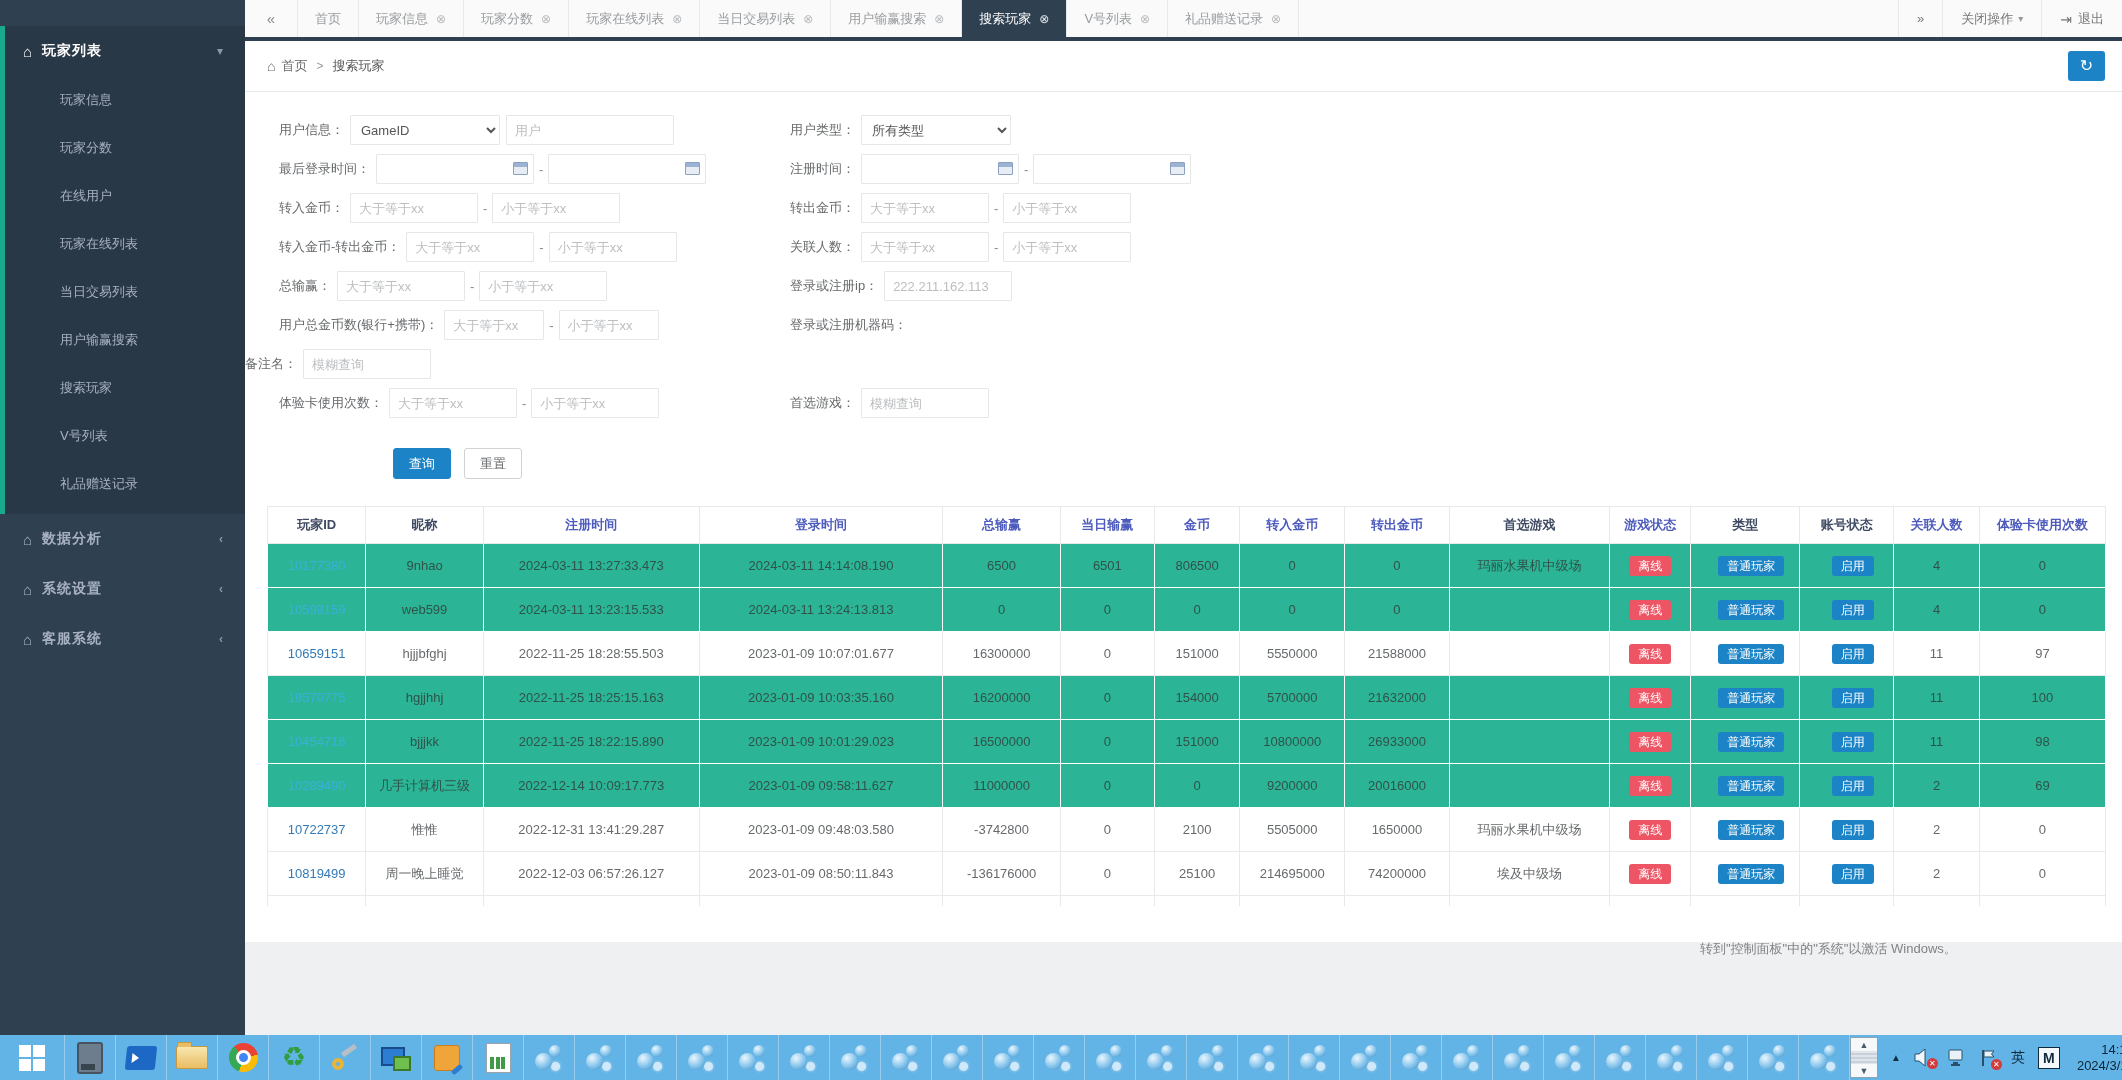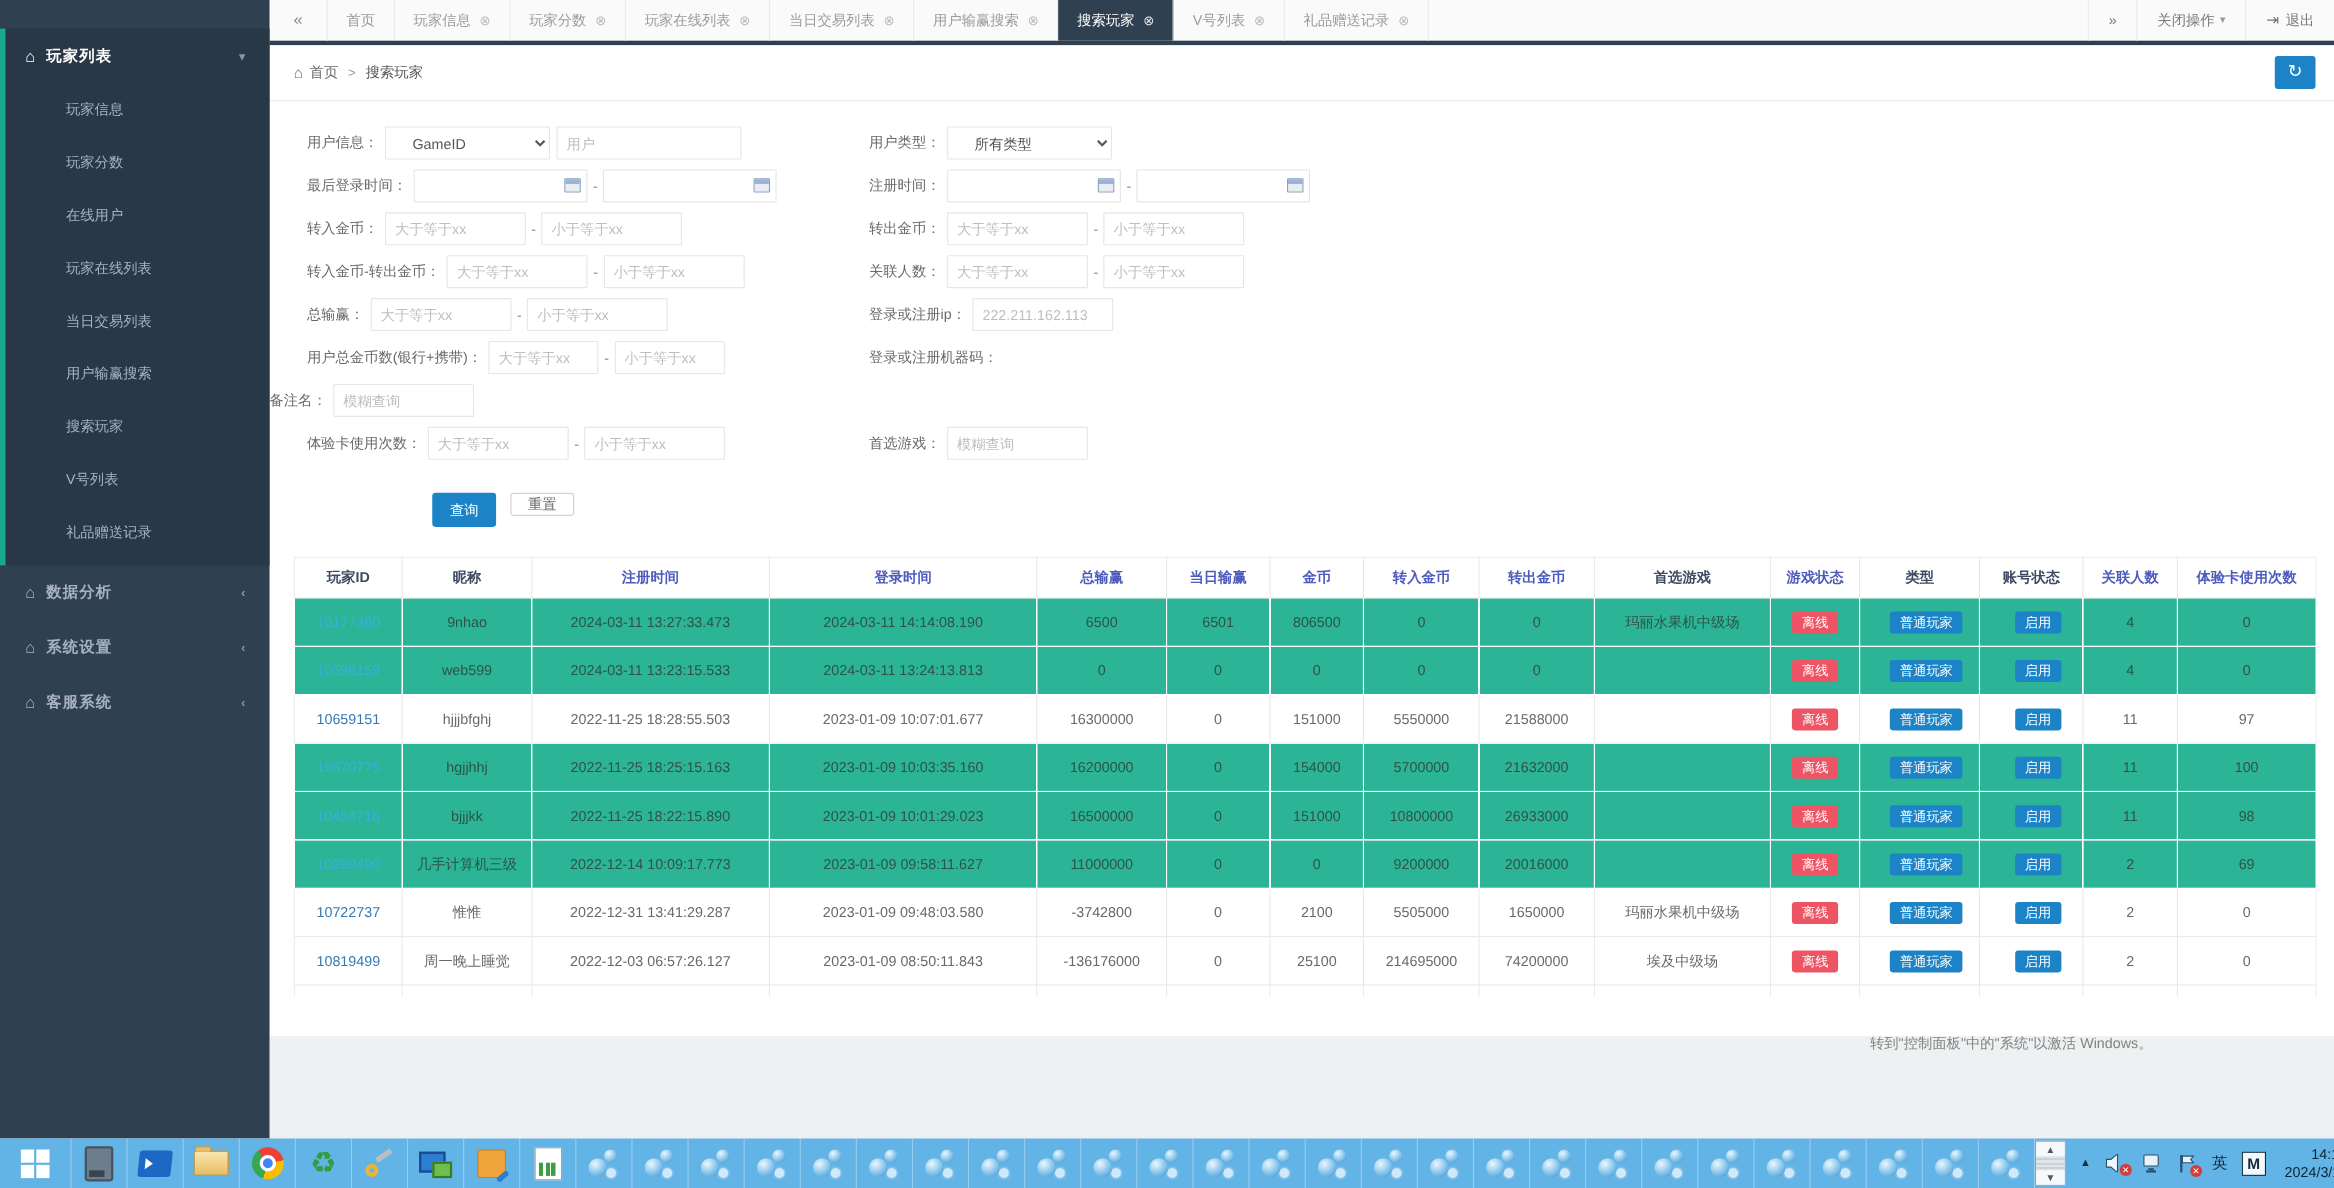--- a/index.html
+++ b/index.html
@@ -54,29 +54,29 @@
   .formgrid{padding-top:24px;}
   .frow{display:flex;margin-bottom:9px;}
   .frow.gap-lg{margin-top:0;}
   .fcell{display:flex;align-items:center;}
   .fcell.left{width:545px;padding-left:34px;box-sizing:border-box;}
   .fcell .flabel{color:#676a6c;margin-right:6px;white-space:nowrap;}
   .fi{height:30px;box-sizing:border-box;border:1px solid #e5e6e7;border-radius:1px;padding:0 8px;
       font-size:13px;color:#676a6c;font-family:inherit;background:#fff;}
   .fi::placeholder{color:#bcbec0;}
   .fsel{height:30px;box-sizing:border-box;border:1px solid #e5e6e7;border-radius:1px;background:#fff;
-        font-size:13px;color:#555;font-family:inherit;padding:0 20px;width:150px;}
+        font-size:13px;color:#555;font-family:inherit;padding:0 6px;width:150px;}
   .rangesep{margin:0 5px;color:#888;}
   .datewrap{position:relative;display:inline-block;}
   .datewrap .fi{width:158px;padding-right:24px;}
   .cal{position:absolute;right:6px;top:8px;width:15px;height:13px;border:1px solid #8aa0c0;box-sizing:border-box;
        background:linear-gradient(#9db3d4 0 4px,#e8edf4 4px);border-radius:1px;pointer-events:none;}
   .btnrow{margin-top:30px;padding-left:148px;display:flex;gap:13px;}
   .btn-primary{width:58px;height:31px;background:#1c84c6;color:#fff;border:1px solid #1c84c6;border-radius:3px;font-size:13px;cursor:pointer;}
-  .btn-default{width:58px;height:21px;background:#fff;color:#676a6c;border:1px solid #d2d2d2;border-radius:3px;font-size:13px;cursor:pointer;}
+  .btn-default{width:58px;height:31px;background:#fff;color:#676a6c;border:1px solid #d2d2d2;border-radius:3px;font-size:13px;cursor:pointer;}
 
   
   .table-clip{margin:27px 16px 0 22px;height:400px;overflow:hidden;}
   table.grid{width:100%;border-collapse:collapse;table-layout:fixed;font-size:13px;}
   table.grid th{height:34px;border:1px solid #e7eaec;font-weight:bold;color:#3f4a63;background:#fff;overflow:hidden;white-space:nowrap;}
   table.grid th.th-link{color:#4d5bbd;cursor:pointer;}
   table.grid td{height:41px;border:1px solid #e7eaec;text-align:center;color:#676a6c;overflow:hidden;white-space:nowrap;}
   tr.green td{background:#2bb596;border-color:#ffffff;color:#2f5349;}
   td .idlink{color:#337ab7;cursor:pointer;}
   tr.green td .idlink{color:#3bafda;}

